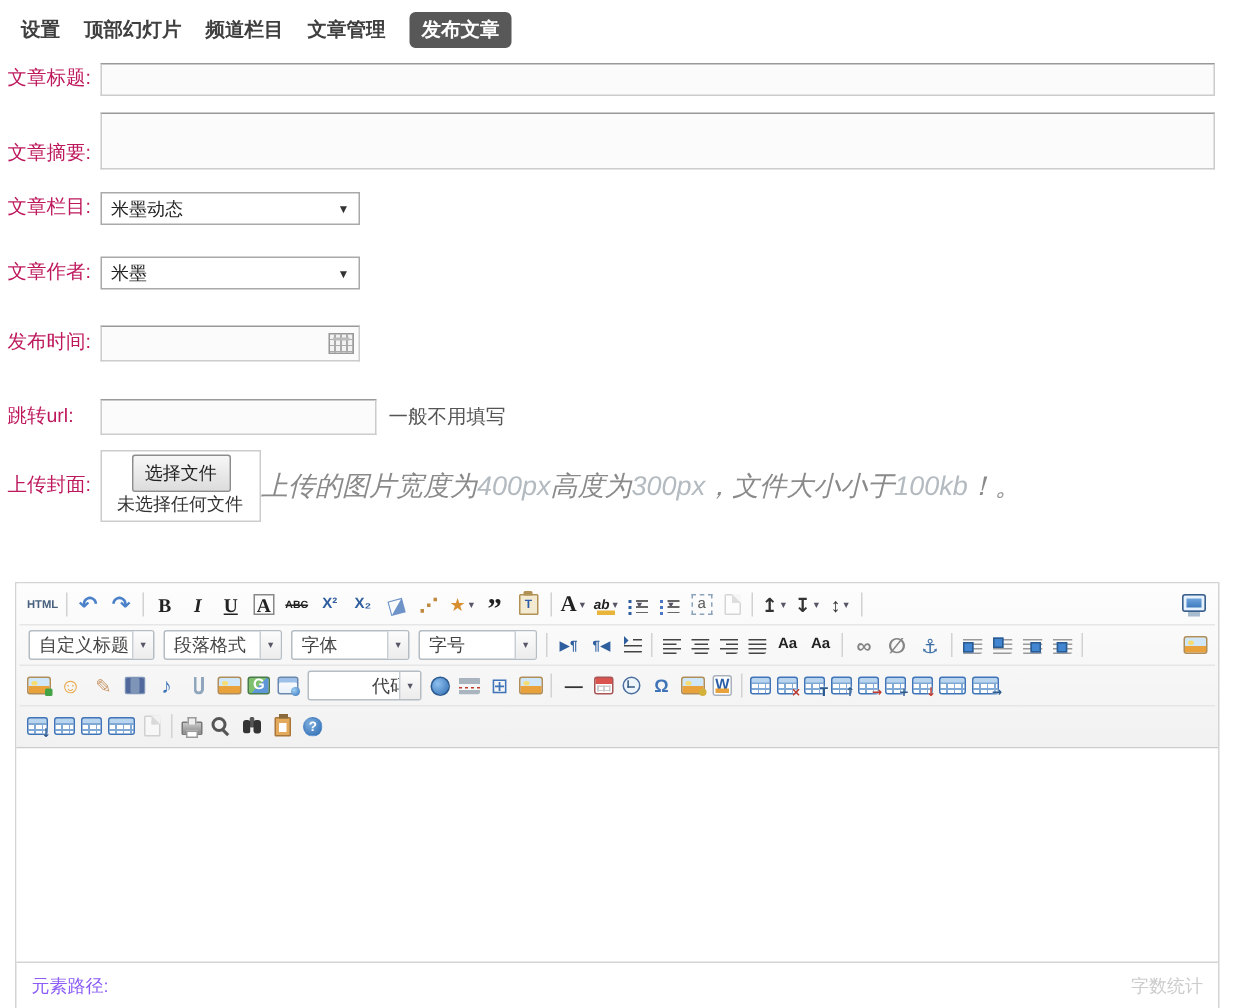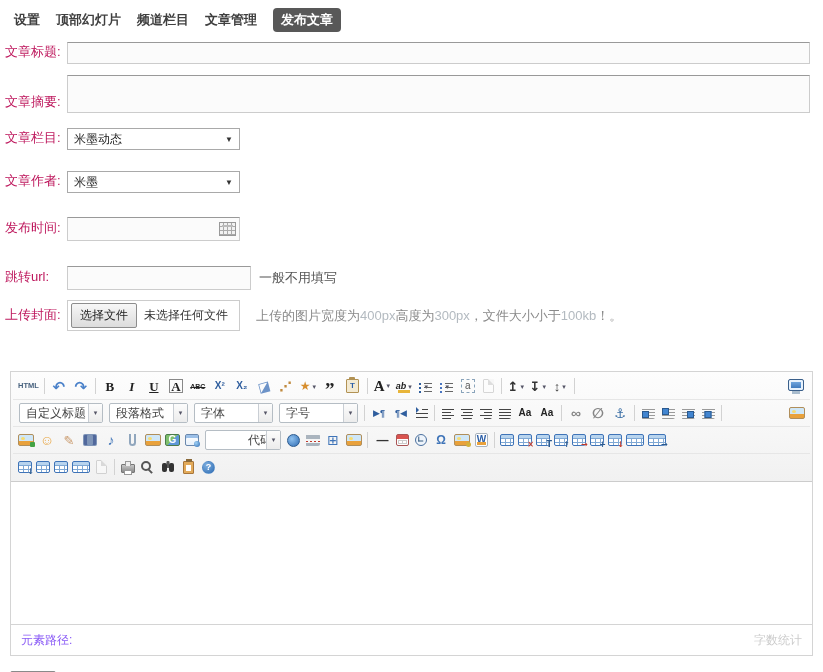--- a/index.html
+++ b/index.html
@@ -22,24 +22,24 @@
   .sel-val{font-size:12px;color:#222;}
   .sel-arrow{font-style:normal;font-size:8px;color:#333;}
   .date-wrap{position:relative;width:173px;height:24px;border:1px solid #ccc;border-top-color:#999;background:#fbfbfb;box-sizing:border-box;}
   .cal-btn{position:absolute;right:3px;top:4px;width:17px;height:14px;border:1px solid #999;background:
     linear-gradient(#bbb,#bbb) 2px 2px/11px 2px no-repeat,
     repeating-linear-gradient(90deg,transparent 0 3px,#aaa 3px 4px),
     repeating-linear-gradient(180deg,transparent 0 3px,#aaa 3px 4px),
     #f2f2f2;cursor:pointer;box-sizing:border-box;}
   .url-input{width:178px;height:20px;}
   .inline-hint{margin-left:8px;font-size:13px;color:#555;}
-  .file-wrap{display:inline-flex;align-items:center;border:1px solid #ccc;padding:2px 3px;background:#fff;}
+  .file-wrap{display:inline-flex;align-items:center;border:1px solid #ccc;padding:2px 3px;background:#fff;flex-direction:column;}
   .file-btn{border:1px solid #8d8d8d;background:linear-gradient(#f7f7f7,#dcdcdc);font-size:12px;color:#222;padding:3px 8px;border-radius:2px;cursor:pointer;font-family:inherit;}
   .file-status{font-size:12px;color:#333;margin:0 8px 0 7px;white-space:nowrap;}
-  .cover-hint{margin-left:16px;font-size:13px;white-space:nowrap;}
+  .cover-hint{margin-left:0;font-size:18px;white-space:nowrap;font-style:italic;}
   .hint-dark{color:#8a8a8a;}
   .hint-light{color:#b3bac0;}
 
   
   .editor{margin:40px 10px 0 10px;border:1px solid #d4d4d4;}
   .toolbar{background:linear-gradient(#fdfdfd,#f1f1f1);border-bottom:1px solid #ccc;padding:1px 2px;}
   .tb-row{display:flex;align-items:center;min-height:24px;padding:1px 3px;flex-wrap:nowrap;}
   .tb-row + .tb-row{border-top:1px solid #e6e6e6;}
   .tb-sep{width:1px;height:16px;background:#d2d2d2;margin:0 3px;flex:0 0 auto;}
   .tb-flex{flex:1;}

